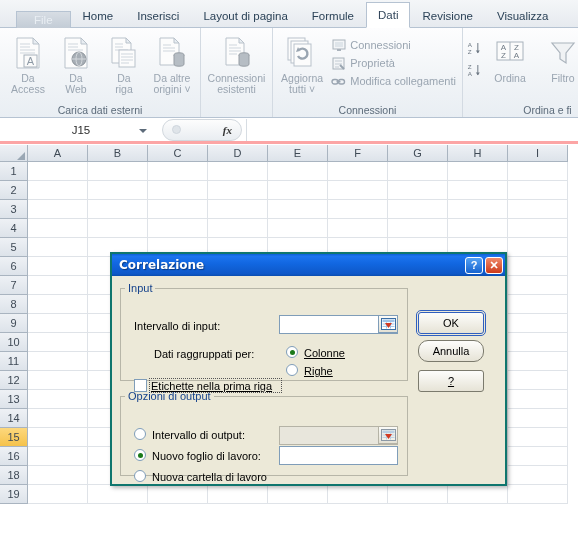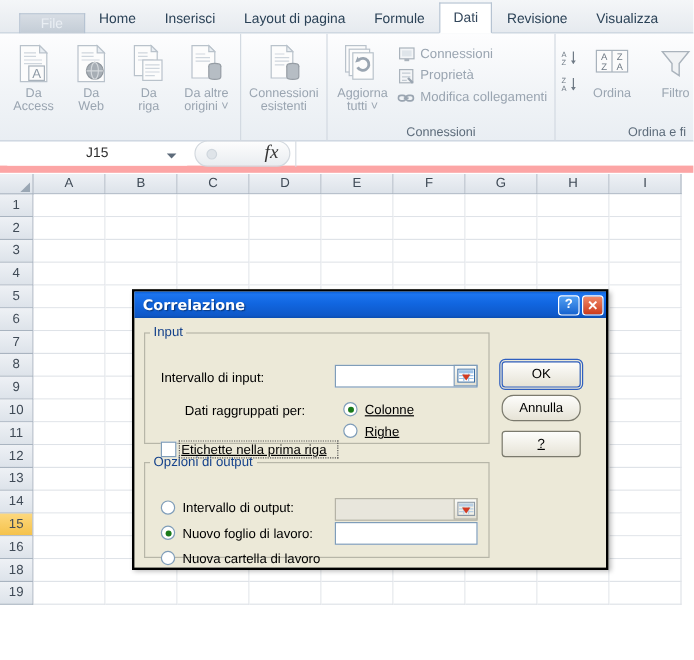--- a/index.html
+++ b/index.html
@@ -73,21 +73,21 @@
     height:18px; font-size:11px; color:#9aa5b1;
     cursor:default; white-space:nowrap;
   }
   .sico { width:15px; height:15px; display:flex; align-items:center; justify-content:center; }
   svg { display:block; }
 
   
   #formula-bar {
     height:26px; width:100%;
     background:#ffffff;
-    border-bottom:6px solid #fca5a5;
+    border-bottom:3px solid #fca5a5;
     display:flex; align-items:center;
     position:relative;
   }
   #name-box {
     width:150px; height:19px; margin-left:6px;
     display:flex; align-items:center; justify-content:center;
     position:relative; font-size:11.5px; color:#2d2d2d;
     border:1px solid #ffffff;
   }
   #name-box .caret {
@@ -96,21 +96,21 @@
     border-right:4px solid transparent;border-top:4px solid #5d6b7a;
   }
   #fx-group {
     width:80px; height:22px; margin-left:6px;
     background:linear-gradient(to bottom,#fdfdfd,#e9edf1);
     border:1px solid #d2d8de; border-radius:11px;
     display:flex; align-items:center; justify-content:space-between;
     padding:0 9px;
   }
   .fxdot { width:9px;height:9px;border-radius:50%;background:#dfe4e9;border:1px solid #cfd6dd; }
-  #fx-label { font-style:italic; font-weight:normal; font-size:16px; color:#333; font-family:"Liberation Serif",serif;}
+  #fx-label { font-style:italic; font-weight:bold; font-size:11px; color:#333; font-family:"Liberation Serif",serif;}
   #formula-input { flex:1; height:22px; border-left:1px solid #d7dde3; margin-left:4px; }
 
   
   #grid-wrap { position:absolute; top:145px; left:0; right:0; bottom:0; background:#fff; overflow:hidden; }
   #col-header { display:flex; height:17px; }
   .corner {
     width:28px; height:17px; flex:0 0 28px;
     background:linear-gradient(to bottom,#eef1f5,#dde3ea);
     border-right:1px solid #a9b4c0; border-bottom:1px solid #a9b4c0;
     position:relative;
@@ -136,23 +136,23 @@
   }
   .rowh.sel { background:linear-gradient(to bottom,#fdd87d,#f5c24b); color:#3f4a56; }
   .cell {
     flex:0 0 60px; height:19px;
     border-right:1px solid #dfe3e8; border-bottom:1px solid #dfe3e8;
     background:#fff;
   }
 
   
   #dialog {
-    position:absolute; left:110px; top:241px;
+    position:absolute; left:110px; top:252px;
     width:397px; height:234px;
-    border:2px solid #000000;
+    border:2px solid #0f766e;
     background:#ece9d8;
     box-shadow:2px 2px 4px rgba(0,0,0,0.28);
     font-size:11px; color:#000;
   }
   #dlg-title {
     height:22px;
     background:linear-gradient(to bottom,#0b5fd6 0%,#1c74ef 10%,#1166e0 45%,#0e58c8 90%,#0a4db0 100%);
     display:flex; align-items:center; padding:0 2px 0 7px;
   }
   #dlg-title-text {
@@ -305,20 +305,21 @@
                 <line x1="6" y1="12" x2="18" y2="12"></line>
                 <line x1="6" y1="15" x2="18" y2="15"></line>
               </g>
             <ellipse cx="22" cy="19" rx="5" ry="2.2" fill="#b6bdc4" stroke="#969da4"></ellipse>
             <path d="M17 19 v9 a5 2.2 0 0 0 10 0 v-9" fill="#b6bdc4" stroke="#969da4"></path>
           </svg>
         </div>
         <div class="lbl"><span>Da altre</span><br><span>origini ˅</span></div>
       </div>
     </div>
+    <div class="rgroup-title">Carica dati esterni</div>
   </div>
 
   <div class="rgroup" style="width:72px;border-right:1px solid #d3dae2;">
     <div class="rgroup-items" style="justify-content:center;">
       <div class="bigbtn" style="width:68px;">
         <div class="ico">
           <svg width="30" height="34" viewBox="0 0 30 34">
             <path d="M4 2 h13 l5 5 v22 h-18 z" fill="#fcfcfc" stroke="#b9c2cb"></path>
             <path d="M17 2 l5 5 h-5 z" fill="#e8edf2" stroke="#b9c2cb"></path>
             <g stroke="#cfd6dd">

